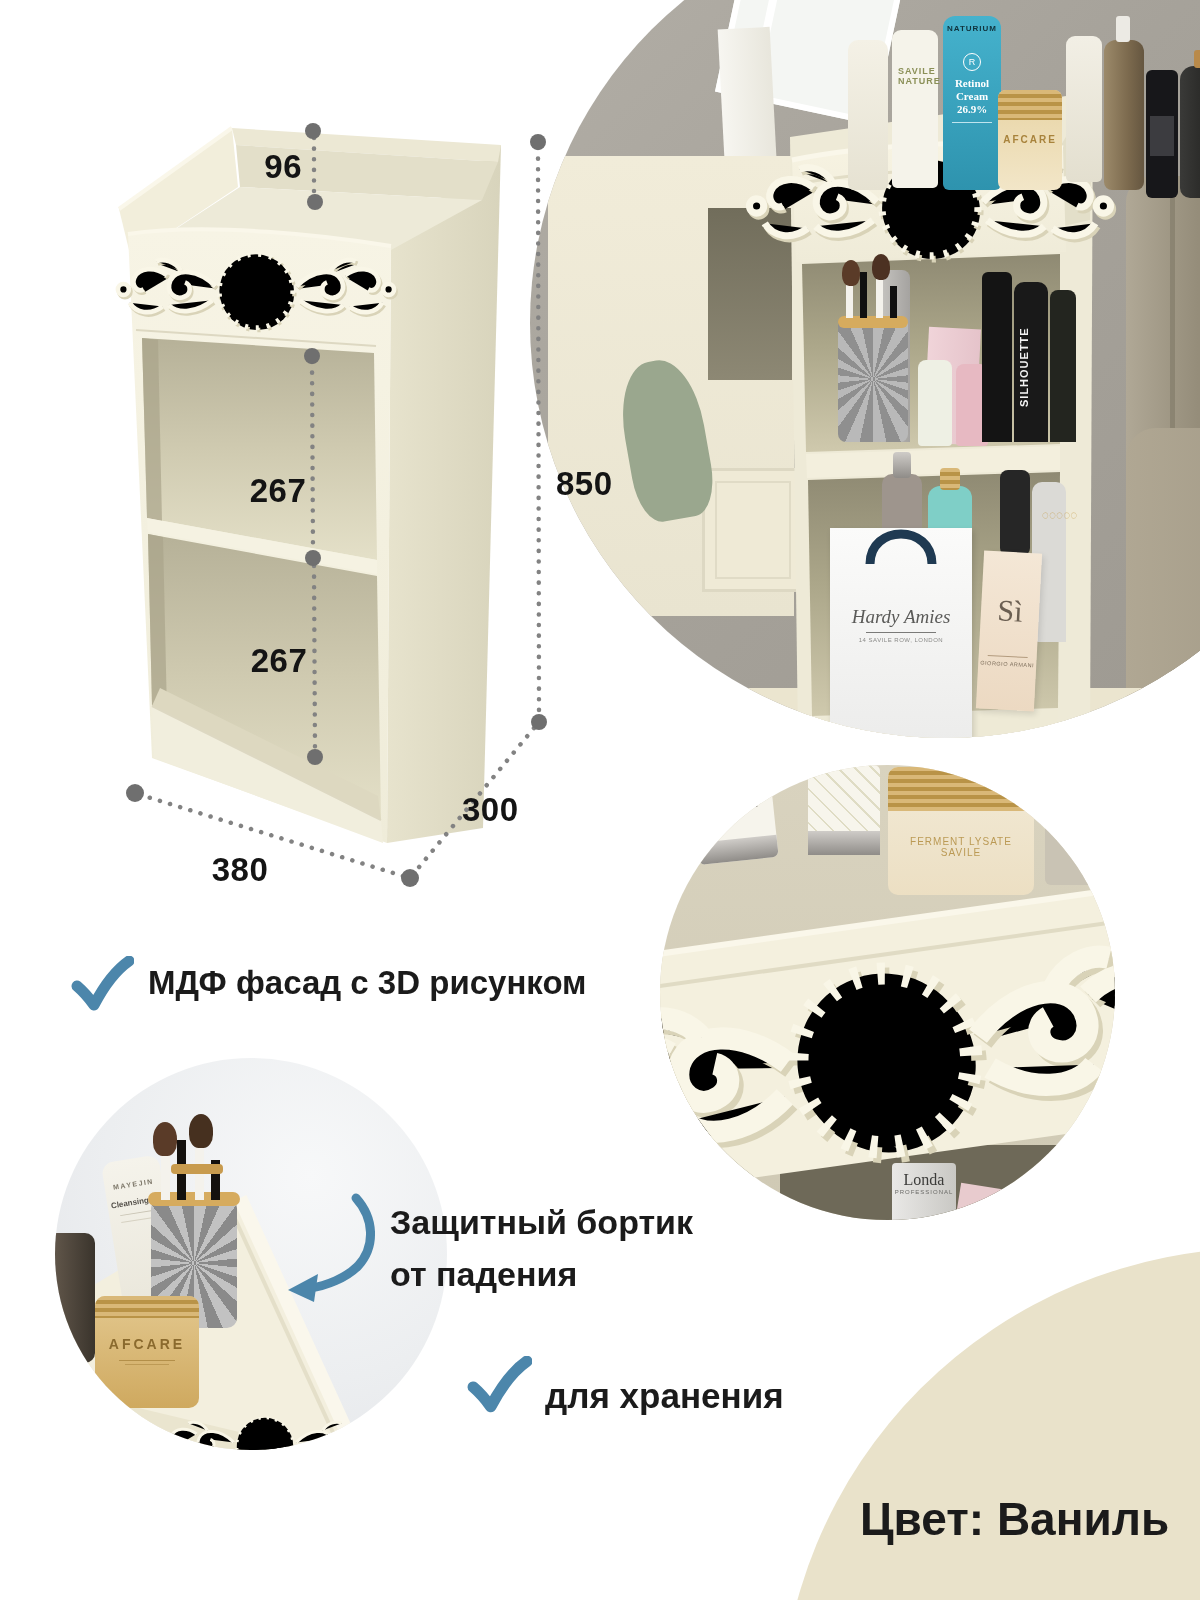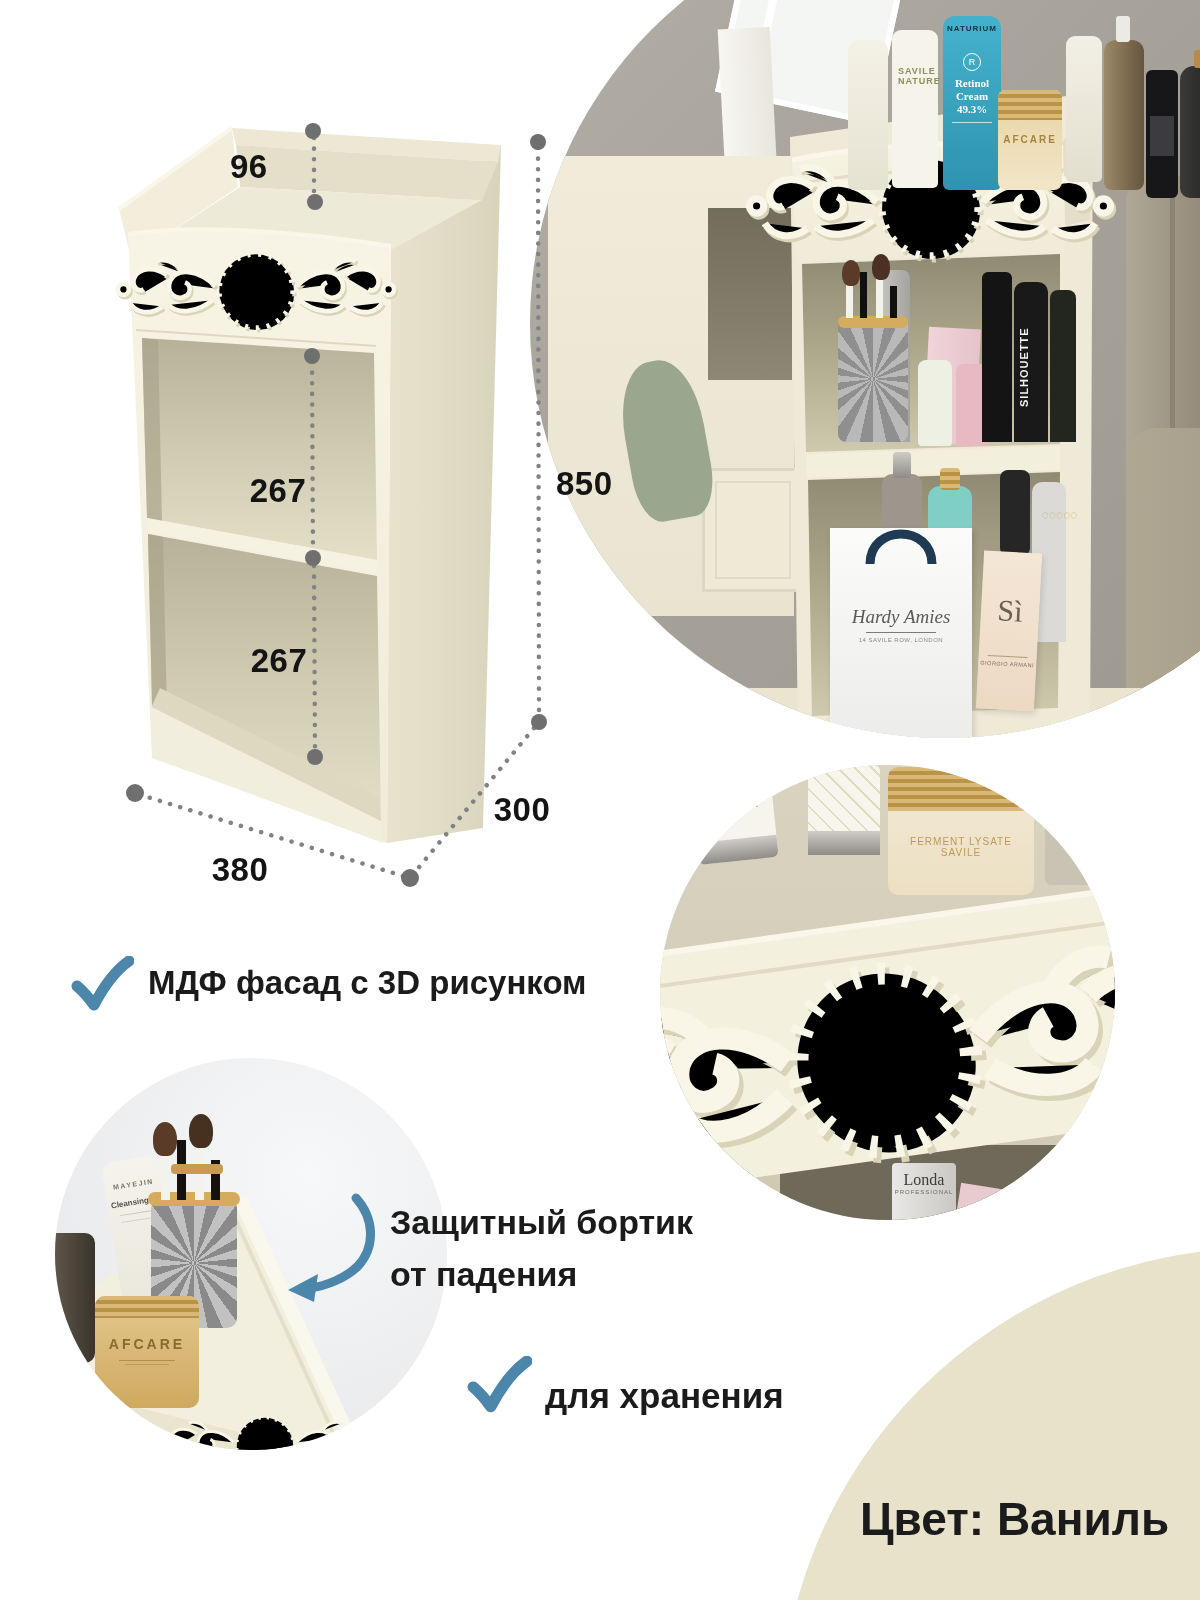--- a/index.html
+++ b/index.html
@@ -107,21 +107,21 @@
   <div class="abs" style="left:318px;top:132px;width:40px;height:150px;background:linear-gradient(180deg,#f4f1e6,#e6e2d2);border-radius:10px 10px 6px 6px;"></div>
   <div class="abs" style="left:362px;top:122px;width:46px;height:158px;background:#f5f3ea;border-radius:9px 9px 5px 5px;">
     <div style="margin:36px 6px 0 6px;font-size:9px;font-weight:700;color:#8b9058;letter-spacing:1px;text-align:center;">
       <div>SAVILE</div>
       <div>NATURE</div>
     </div>
   </div>
   <div class="abs" style="left:413px;top:108px;width:58px;height:174px;background:linear-gradient(180deg,#45b2cd,#2e93ae);border-radius:12px 12px 6px 6px;text-align:center;">
     <div style="font-size:8px;letter-spacing:1px;color:#10333d;margin-top:8px;font-weight:700;">NATURIUM</div>
     <div style="width:16px;height:16px;border:1.5px solid #fff;border-radius:50%;margin:20px auto 6px auto;color:#fff;font-size:9px;line-height:16px;">R</div>
-    <div style="font-size:11px;color:#ffffff;font-weight:700;line-height:13px;padding:0 4px;font-family:'Liberation Serif',serif;">Retinol Cream 49.3%</div>
+    <div style="font-size:11px;color:#ffffff;font-weight:700;line-height:13px;padding:0 4px;font-family:'Liberation Serif',serif;">Retinol Cream 26.9%</div>
     <div style="margin-top:6px;border-top:1px solid #bfe4ee;width:70%;margin-left:15%;"></div>
   </div>
   <div class="abs" style="left:468px;top:182px;width:64px;height:100px;background:linear-gradient(180deg,#e8d4a4,#f2e6c8);border-radius:8px;text-align:center;">
     <div class="goldcap" style="height:30px;border-radius:8px 8px 0 0;"></div>
     <div style="font-size:10px;letter-spacing:2px;color:#a8833c;margin-top:14px;font-weight:700;">AFCARE</div>
   </div>
   <div class="abs" style="left:536px;top:128px;width:36px;height:146px;background:linear-gradient(180deg,#f2efe5,#e3dfcf);border-radius:9px 9px 5px 5px;"></div>
   <div class="abs" style="left:574px;top:132px;width:40px;height:150px;background:linear-gradient(90deg,#9c8a6a,#7c6a4e 60%,#655640);border-radius:12px 12px 8px 8px;">
     <div style="position:absolute;left:12px;top:-24px;width:14px;height:26px;background:#eceae4;border-radius:3px;"></div>
   </div>
@@ -242,26 +242,26 @@
     <circle cx="312" cy="356" r="8"></circle>
       <circle cx="313" cy="558" r="8"></circle>
     <circle cx="315" cy="757" r="8"></circle>
     <circle cx="538" cy="142" r="8"></circle>
       <circle cx="539" cy="722" r="8"></circle>
     <circle cx="410" cy="878" r="9"></circle>
       <circle cx="135" cy="793" r="9"></circle>
   </g>
 </svg>
 
-<div class="dimlabel" style="left:230px;top:148px;width:72px;">96</div>
+<div class="dimlabel" style="left:230px;top:148px;width:72px;text-align:right;">96</div>
 <div class="dimlabel" style="left:233px;top:472px;width:90px;text-align:center;">267</div>
 <div class="dimlabel" style="left:234px;top:642px;width:90px;text-align:center;">267</div>
 <div class="dimlabel" style="left:556px;top:418px;width:90px;margin-top:47px;">850</div>
 <div class="dimlabel" style="left:180px;top:851px;width:120px;text-align:center;">380</div>
-<div class="dimlabel" style="left:462px;top:791px;width:120px;text-align:center;">300</div>
+<div class="dimlabel" style="left:462px;top:791px;width:120px;">300</div>
 
 <div class="circle" style="left:660px;top:765px;width:455px;height:455px;background:linear-gradient(180deg,#d9d3bf,#cfc9b4);">
 
   <div class="abs" style="left:35px;top:22px;width:80px;height:74px;background:#f6f4ec;border-radius:6px;text-align:center;transform:rotate(-6deg);">
     <div style="font-size:9px;letter-spacing:2px;color:#55504a;margin-top:14px;font-weight:700;">MAYEJIN</div>
     <div class="silvercap" style="position:absolute;left:0;bottom:0;width:80px;height:22px;border-radius:0 0 6px 6px;"></div>
   </div>
   <div class="abs" style="left:148px;top:0px;width:72px;height:90px;background:repeating-linear-gradient(45deg,#f7f5ec 0 10px,#dfdcc4 10px 12px);border-radius:6px;">
     <div class="silvercap" style="position:absolute;left:0;bottom:0;width:72px;height:24px;"></div>
   </div>

